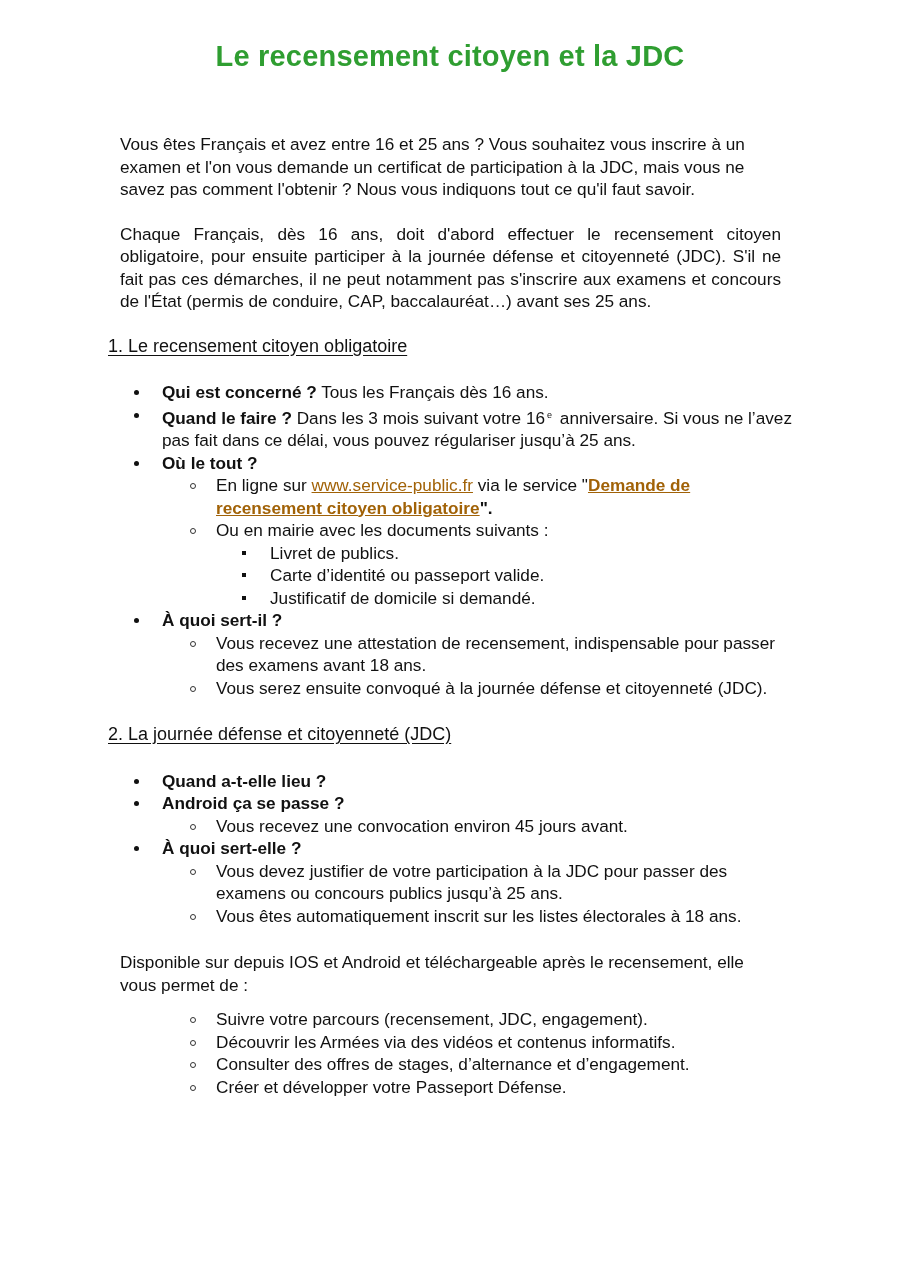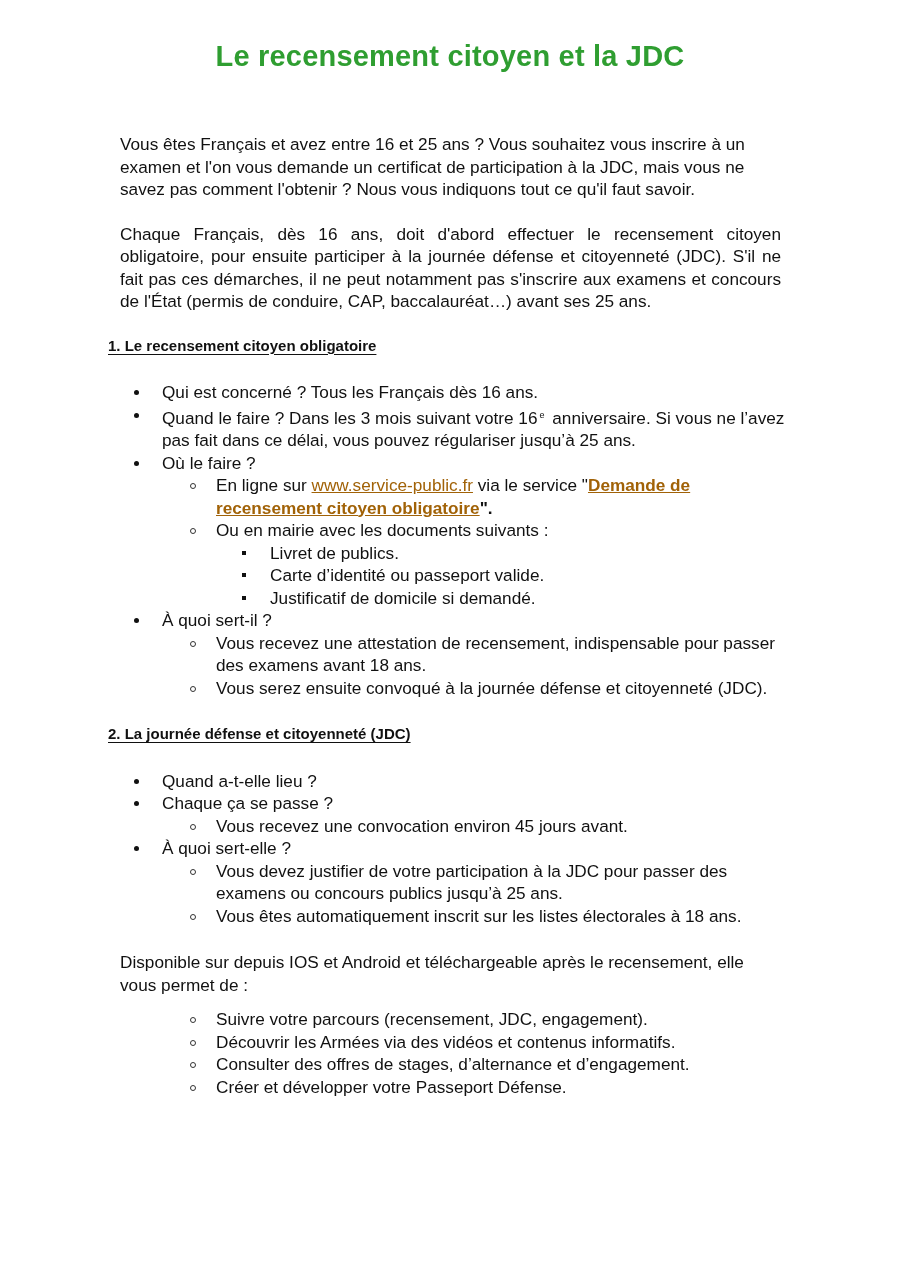--- a/index.html
+++ b/index.html
@@ -16,40 +16,40 @@
     letter-spacing: 0.2px;
   }
   .content {
     position: absolute; left: 108px; top: 121px; width: 685px;
     font-size: 17.2px; line-height: 22.5px;
   }
   p { margin: 12px; text-align: justify; }
   .intro1 { margin-bottom: 22px; text-align: left; }
   .intro2 { margin-bottom: 22px; }
   h2 {
-    margin: 0 0 24px 0; font-size: 15px; font-weight: bold;
+    margin: 0 0 24px 0; font-size: 18px; font-weight: normal;
     text-decoration: underline; text-underline-offset: 3px; line-height: 22.5px;
   }
   ul { list-style: none; margin: 0; padding: 0; }
   .l1 > li { position: relative; padding-left: 54px; }
   .l1 > li > .bullet {
     position: absolute; left: 26px; top: 9px; width: 5px; height: 5px;
     background: #111; border-radius: 50%;
   }
   .l2 > li { position: relative; padding-left: 54px; }
   .l2 > li > .bullet {
     position: absolute; left: 28px; top: 9px; width: 5px; height: 5px;
     border: 1px solid #333; border-radius: 50%; box-sizing: border-box; width: 6px; height: 6px;
   }
   .l3 > li { position: relative; padding-left: 54px; }
   .l3 > li > .bullet {
     position: absolute; left: 26px; top: 9px; width: 4px; height: 4px;
     background: #111;
   }
-  b { font-weight: normal; }
+  b { font-weight: bold; }
   a { color: #a16207; text-decoration: underline; }
   sup { font-size: 9px; vertical-align: 6px; margin-left: 2px; margin-right: 3px; }
   .after-list { margin-bottom: 24px; }
   .app-list { padding-left: 54px; }
 </style>
 </head>
 <body>
 
 <div class="page">
   <div class="title">Le recensement citoyen et la JDC</div>
@@ -63,21 +63,21 @@
       <li>
         <span class="bullet"></span>
         <b>Qui est concerné ?</b><span> Tous les Français dès 16 ans.</span>
       </li>
       <li>
         <span class="bullet"></span>
         <b>Quand le faire ?</b><span> Dans les 3 mois suivant votre 16</span><sup>e</sup><span> anniversaire. Si vous ne l’avez pas fait dans ce délai, vous pouvez régulariser jusqu’à 25 ans.</span>
       </li>
       <li>
         <span class="bullet"></span>
-        <b>Où le faire ?</b>
+        <b>Où le tout ?</b>
         <ul class="l2">
           <li>
             <span class="bullet"></span>
             <span>En ligne sur </span><a href="#">www.service-public.fr</a><span> via le service "</span><a href="#" style="font-weight:bold">Demande de recensement citoyen obligatoire</a><span style="font-weight:bold">".</span>
           </li>
           <li>
             <span class="bullet"></span>
             <span>Ou en mairie avec les documents suivants :</span>
             <ul class="l3">
               <li><span class="bullet"></span><span>Livret de publics.</span></li>
@@ -98,21 +98,21 @@
     </ul>
 
     <h2>2. La journée défense et citoyenneté (JDC)</h2>
     <ul class="l1 after-list">
       <li>
         <span class="bullet"></span>
         <b>Quand a-t-elle lieu ?</b>
       </li>
       <li>
         <span class="bullet"></span>
-        <b>Chaque ça se passe ?</b>
+        <b>Android ça se passe ?</b>
         <ul class="l2">
           <li><span class="bullet"></span><span>Vous recevez une convocation environ 45 jours avant.</span></li>
         </ul>
       </li>
       <li>
         <span class="bullet"></span>
         <b>À quoi sert-elle ?</b>
         <ul class="l2">
           <li><span class="bullet"></span><span>Vous devez justifier de votre participation à la JDC pour passer des examens ou concours publics jusqu’à 25 ans.</span></li>
           <li><span class="bullet"></span><span>Vous êtes automatiquement inscrit sur les listes électorales à 18 ans.</span></li>

